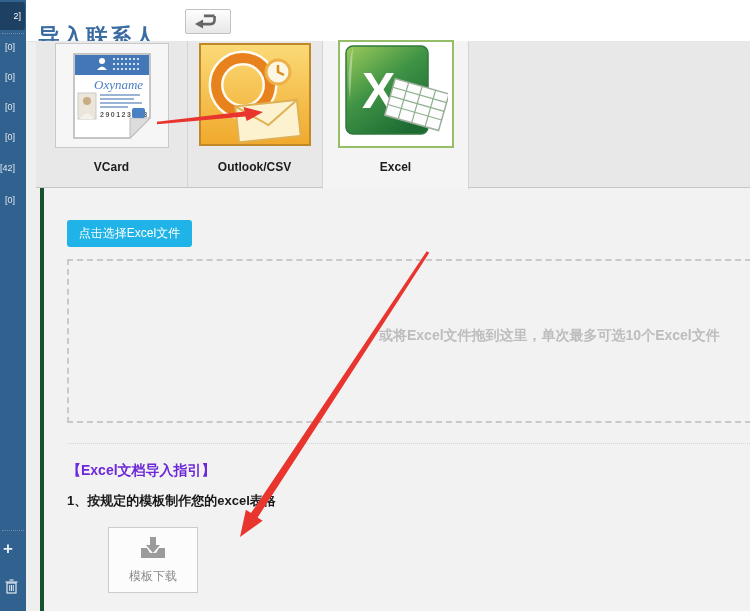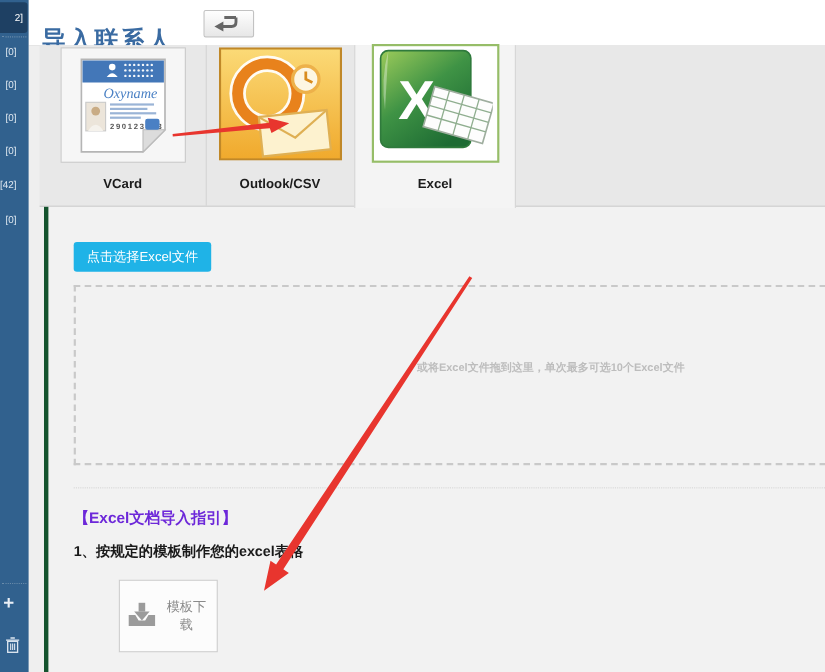--- a/index.html
+++ b/index.html
@@ -30,25 +30,25 @@
   .tab-excel{left:286px;width:145px;height:148px;background:#f4f4f4;border-left:1px solid #d4d4d4;border-right:1px solid #d4d4d4;z-index:2;}
   .iconbox{position:absolute;top:2px;left:50%;transform:translateX(-50%);background:#f6f6f6;border:1px solid #c9c9c9;width:112px;height:103px;}
   .tab-excel .iconbox{top:-1px;width:112px;height:104px;background:#ffffff;border:2px solid #96bd68;}
   .tab-outlook .iconbox{border:none;background:none;}
   .tab-label{position:absolute;top:119px;width:100%;text-align:center;font-size:12px;font-weight:bold;color:#1c1c1c;}
 
   
   .panel{position:absolute;left:40px;top:188px;width:714px;height:423px;background:#f2f2f2;border-left:4px solid #14532d;padding-left:16px;}
   .select-btn{position:absolute;left:23px;top:32px;width:125px;height:27px;background:#1fb3e7;border:none;border-radius:3px;color:#ffffff;font-size:12px;cursor:pointer;font-family:inherit;}
   .dropzone{position:absolute;left:23px;top:71px;width:700px;height:160px;border:2px dashed #c9c9c9;}
-  .dz-hint{position:absolute;left:310px;top:66px;font-size:10px;font-weight:600;color:#bdbdbd;white-space:nowrap;}
+  .dz-hint{position:absolute;left:310px;top:66px;font-size:14px;font-weight:600;color:#bdbdbd;white-space:nowrap;}
   .dotline{position:absolute;left:23px;top:255px;width:695px;border-top:1px dotted #d6d6d6;}
   .guide-title{position:absolute;left:23px;top:274px;font-size:14px;font-weight:bold;color:#6d28d9;}
   .guide-step{position:absolute;left:23px;top:304px;font-size:13px;font-weight:bold;color:#1a1a1a;}
-  .tpl-btn{position:absolute;left:64px;top:339px;width:90px;height:66px;background:#fcfcfc;border:1px solid #cccccc;cursor:pointer;display:flex;flex-direction:row;align-items:center;justify-content:flex-end;gap:5px;font-family:inherit;}
+  .tpl-btn{position:absolute;left:64px;top:339px;width:90px;height:66px;background:#fcfcfc;border:1px solid #cccccc;cursor:pointer;display:flex;flex-direction:column;align-items:center;justify-content:center;gap:5px;font-family:inherit;}
   .tpl-label{font-size:12px;color:#8a8a8a;}
 
   
   .arrows{position:absolute;left:0;top:0;z-index:10;pointer-events:none;}
 </style>
 </head>
 <body>
 
 <div class="stage">
 

